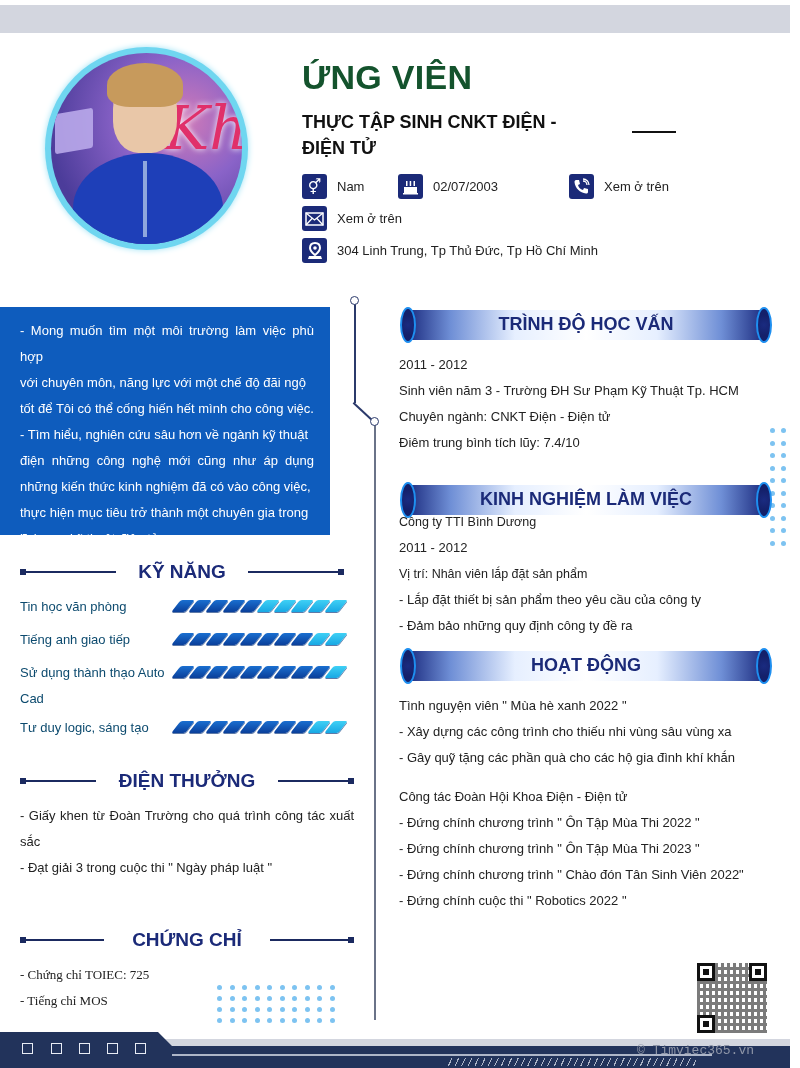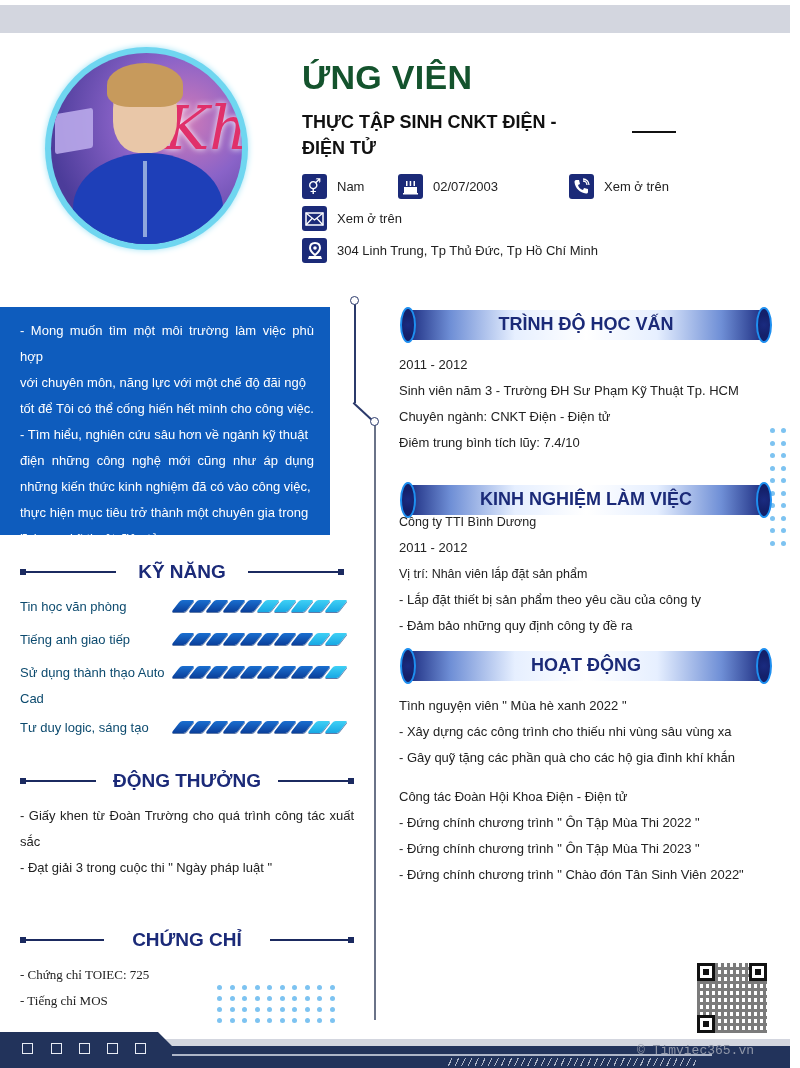--- a/index.html
+++ b/index.html
@@ -230,21 +230,21 @@
       <span class="bar"></span>
       <span class="bar"></span>
       <span class="bar off"></span>
       <span class="bar off"></span>
   </div>
 </div>
 
 <div class="lhead" style="top:769px;">
   <span class="sq"></span>
     <span class="ln" style="width:70px;"></span>
-  <span class="txt" style="width:182px;">ĐỘNG THƯỞNG</span>
+  <span class="txt" style="width:182px;">ĐIỆN THƯỞNG</span>
   <span class="ln" style="width:70px;"></span>
     <span class="sq"></span>
 </div>
 <div class="ltext" style="top:803px;">
   <div>- Giấy khen từ Đoàn Trường cho quá trình công tác xuất sắc</div>
   <div>- Đạt giải 3 trong cuộc thi " Ngày pháp luật "</div>
 </div>
 
 <div class="lhead" style="top:928px;">
   <span class="sq"></span>
@@ -360,20 +360,21 @@
 <div class="rtext" style="top:693px;">
   <div>Tình nguyện viên " Mùa hè xanh 2022 "</div>
   <div>- Xây dựng các công trình cho thiếu nhi vùng sâu vùng xa</div>
   <div>- Gây quỹ tặng các phần quà cho các hộ gia đình khí khắn</div>
 </div>
 <div class="rtext" style="top:784px;">
   <div>Công tác Đoàn Hội Khoa Điện - Điện tử</div>
   <div>- Đứng chính chương trình " Ôn Tập Mùa Thi 2022 "</div>
   <div>- Đứng chính chương trình " Ôn Tập Mùa Thi 2023 "</div>
   <div>- Đứng chính chương trình " Chào đón Tân Sinh Viên 2022"</div>
+  <div>- Đứng chính cuộc thi " Robotics 2022 "</div>
 </div>
 
 <div class="qr">
   <div class="noise"></div>
   <div class="fp" style="left:0;top:0;"></div>
   <div class="fp" style="left:52px;top:0;"></div>
   <div class="fp" style="left:0;top:52px;"></div>
 </div>
 
 <div class="footer-gray"></div>

